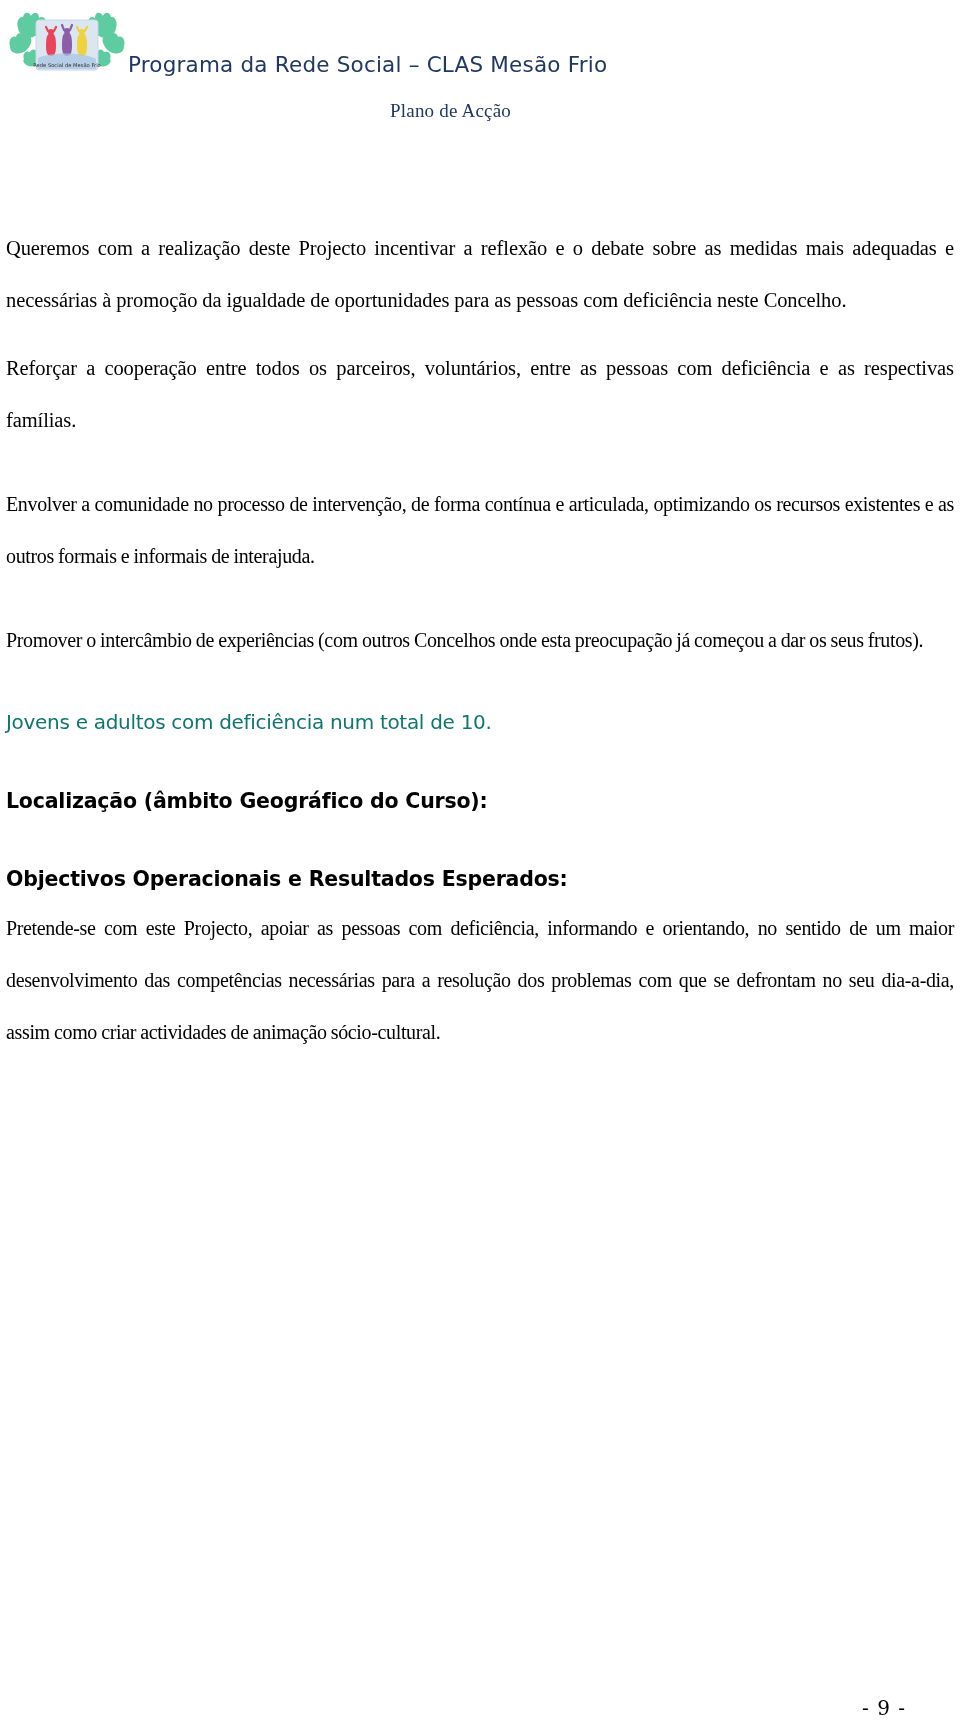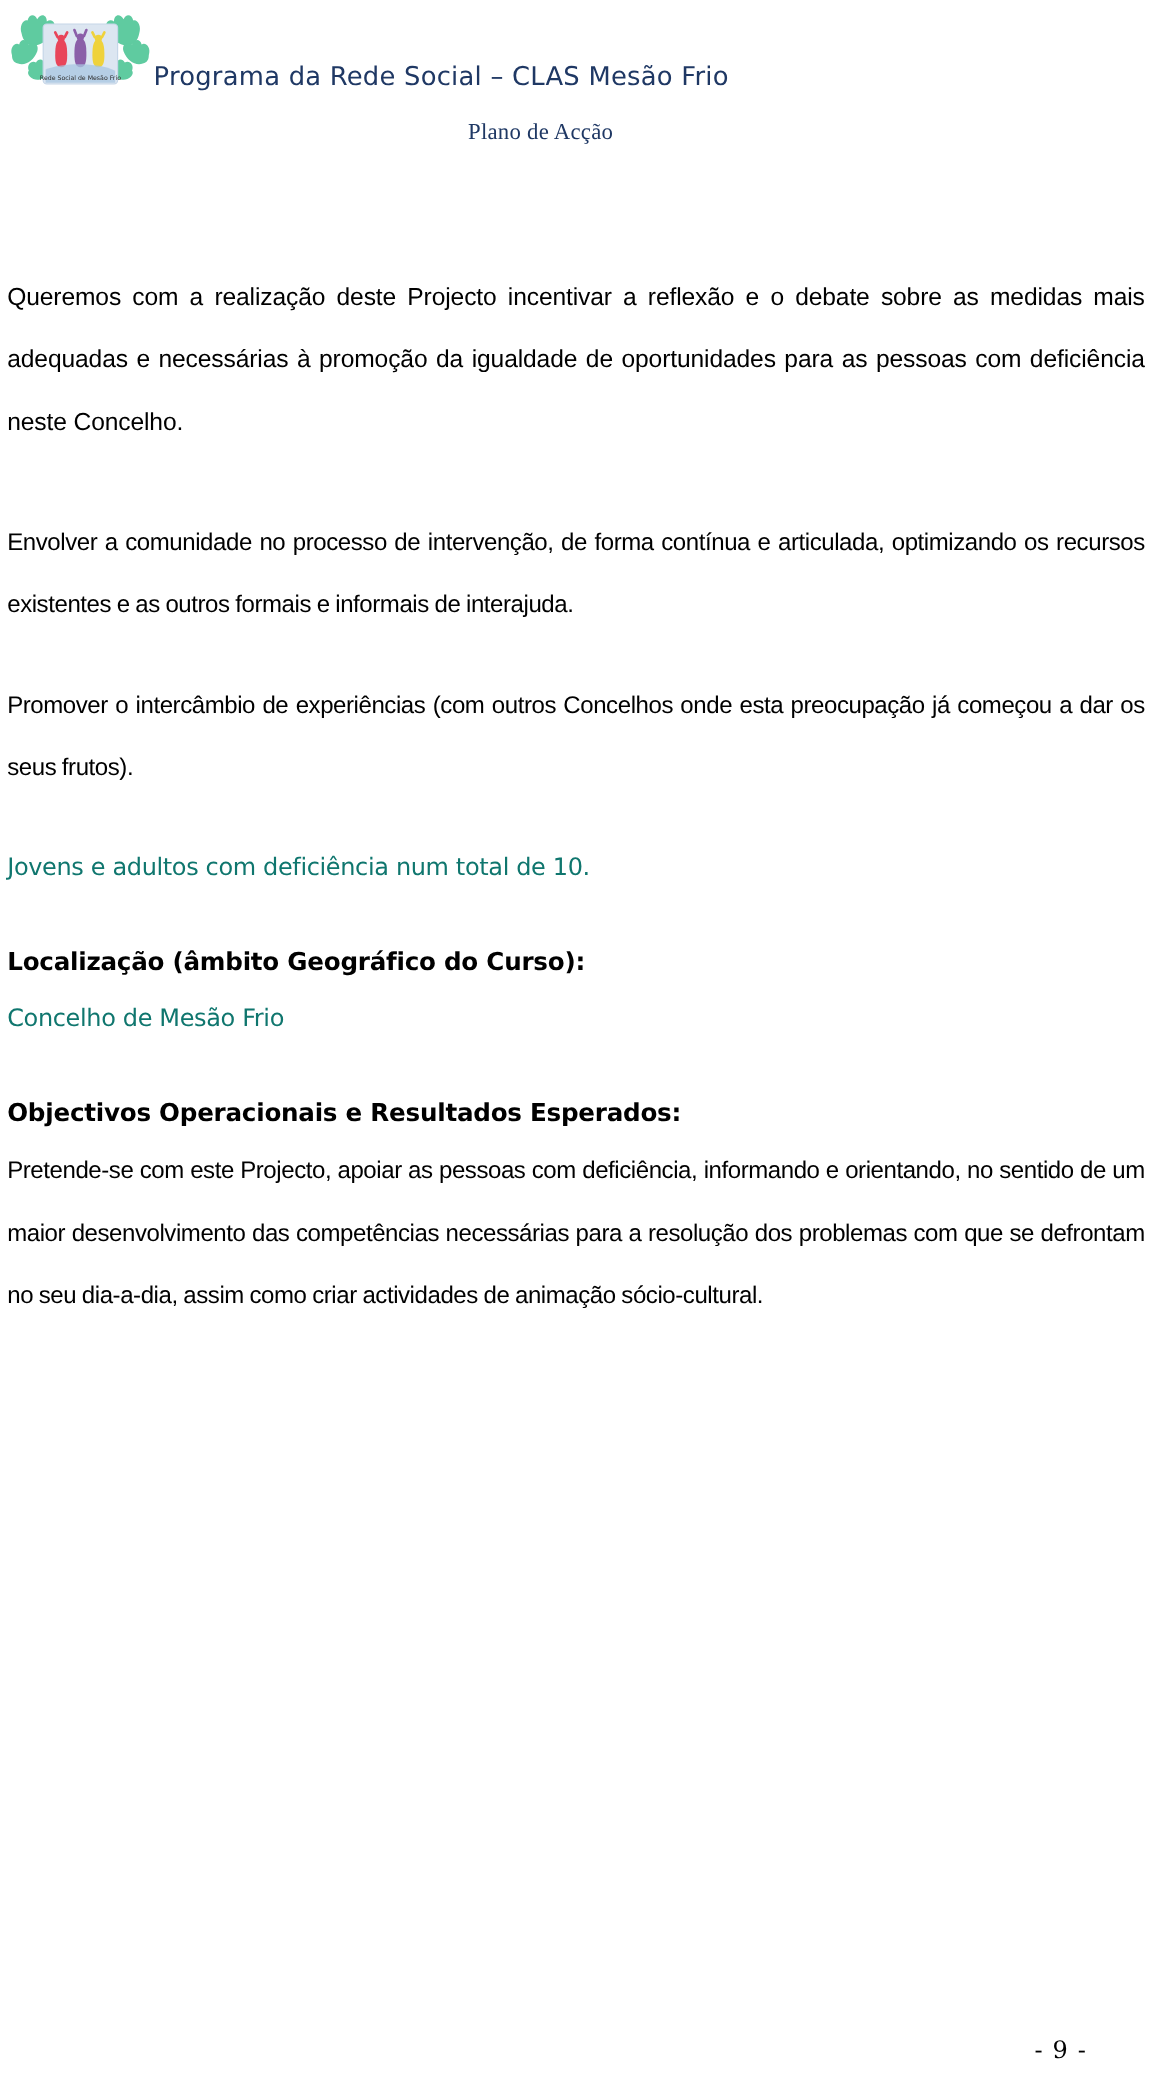--- a/index.html
+++ b/index.html
@@ -64,21 +64,21 @@
 
   
   .content {
     position: absolute;
     left: 6px;
     top: 222px;
     width: 948px;
   }
 
   .para {
-    font-family: Liberation Sans, sans-serif;
+    font-family: Liberation Serif, serif;
     font-size: 20.5px;
     color: #000000;
     text-align: justify;
     line-height: 52px;
     margin: 0;
     letter-spacing: -0.1px;
   }
   .para.justify-all {
     text-align: justify;
     text-align-last: left;
@@ -193,37 +193,37 @@
 
     <div class="header-subtitle">Plano de Acção</div>
   </div>
 
   <div class="content">
 
     <p class="para justify-all">Queremos com a realização deste Projecto incentivar a reflexão e o debate sobre as medidas mais adequadas e necessárias à promoção da igualdade de oportunidades para as pessoas com deficiência neste Concelho.</p>
 
     <div class="gap-sm"></div>
 
+    <p class="para justify-all">Reforçar a cooperação entre todos os parceiros, voluntários, entre as pessoas com deficiência e as respectivas famílias.</p>
 
     <div class="gap-md"></div>
 
     <p class="para cond justify-all">Envolver a comunidade no processo de intervenção, de forma contínua e articulada, optimizando os recursos existentes e as outros formais e informais de interajuda.</p>
 
     <div class="gap-md"></div>
 
     <p class="para cond justify-all">Promover o intercâmbio de experiências (com outros Concelhos onde esta preocupação já começou a dar os seus frutos).</p>
 
     <div class="gap-md"></div>
 
     <p class="subtext">Jovens e adultos com deficiência num total de 10.</p>
 
     <div class="gap-md"></div>
 
     <h3 class="heading">Localização (âmbito Geográfico do Curso):</h3>
-    <p class="subtext">Concelho de Mesão Frio</p>
 
     <div class="gap-md"></div>
 
     <h3 class="heading">Objectivos Operacionais e Resultados Esperados:</h3>
     <p class="para cond justify-all">Pretende-se com este Projecto, apoiar as pessoas com deficiência, informando e orientando, no sentido de um maior desenvolvimento das competências necessárias para a resolução dos problemas com que se defrontam no seu dia-a-dia, assim como criar actividades de animação sócio-cultural.</p>
 
   </div>
 
   <div class="footer">
     <span class="page-number">- 9 -</span>

